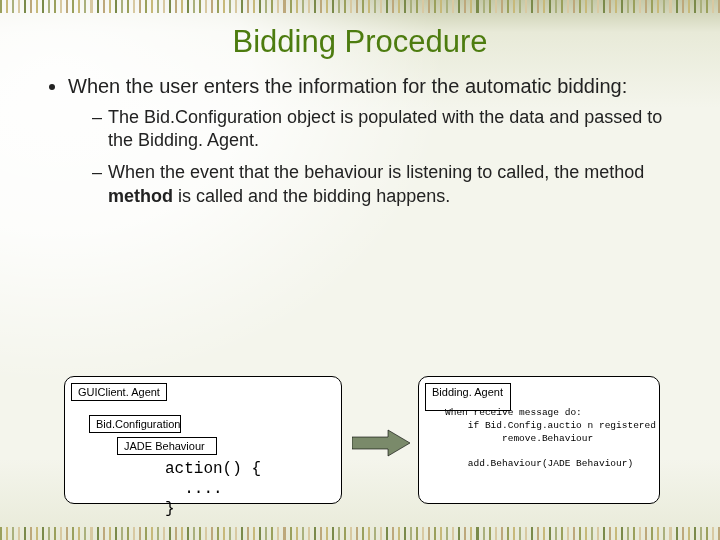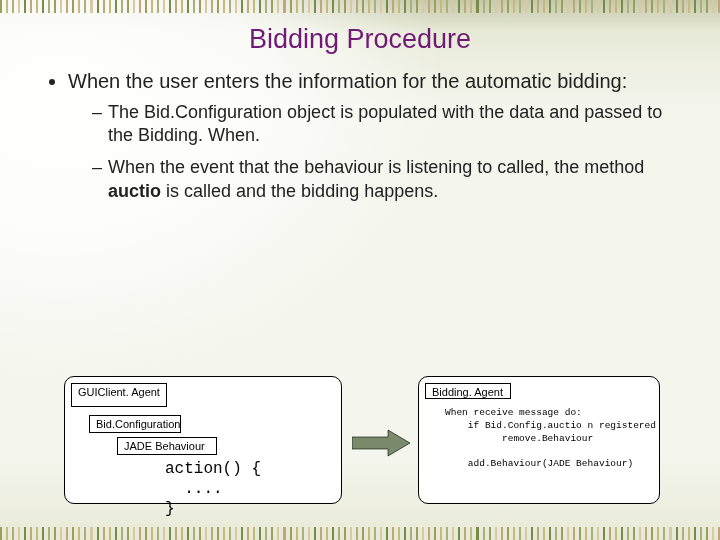--- a/index.html
+++ b/index.html
@@ -18,47 +18,47 @@
   .border-pattern { position:absolute; left:0; width:100%; height:13px; display:flex; gap:4px; overflow:hidden; }
   .border-pattern.top { top:0; }
   .border-pattern.bottom { bottom:0; }
   .tick { width:3px; height:100%; }
   .c1 { background:#9aa05c; } .c2 { background:#c7b97a; } .c3 { background:#aab07c; }
   .c4 { background:#d8c9a2; } .c5 { background:#7a8a4a; } .c6 { background:#bda87b; }
 
   .content { position:relative; padding: 24px 36px 0 36px; height:100%; }
   h1 {
     font-family: "Trebuchet MS", Tahoma, sans-serif;
-    font-size: 27px; font-weight: 400;
-    text-align: center; color: #701a75; margin-bottom: 14px;
+    font-size: 31px; font-weight: 400;
+    text-align: center; color: #4d7c0f; margin-bottom: 14px;
   }
   ul.main { list-style: disc; padding-left: 32px; }
   ul.main > li { font-size: 20px; color:#222; line-height:1.28; margin-bottom:0; }
   ul.sub { list-style: none; padding-left: 24px; margin-top:6px; }
   ul.sub > li { position:relative; font-size: 18px; color:#222; line-height:1.32; margin-bottom:8px; padding-left:16px; }
   ul.sub > li::before { content:"–"; position:absolute; left:0; top:0; }
   .bold { font-weight:bold; }
 
   .diagram {
     position:absolute; left:64px; top:376px; width:596px; height:138px;
   }
   .panel {
     position:absolute; background:#fff; border:1.5px solid #000; border-radius:10px;
   }
   .panel.left { left:0; top:0; width:278px; height:128px; }
   .panel.right { left:354px; top:0; width:242px; height:128px; }
 
   .box { position:absolute; background:#fff; border:1px solid #000; font-size:11px; padding:2px 6px; }
-  .box.gui  { left:6px;  top:6px;  width:96px;  height:24px; }
+  .box.gui  { left:6px;  top:6px;  width:96px;  height:18px; }
   .box.conf { left:24px; top:38px; width:92px;  height:18px; }
   .box.beh  { left:52px; top:60px; width:100px;  height:18px; }
 
   .code-left { position:absolute; left:100px; top:82px; font-family:"Courier New",monospace; font-size:16px; line-height:1.25; white-space:pre; }
 
-  .box.bidding { left:6px; top:6px; width:86px; height:16px; }
+  .box.bidding { left:6px; top:6px; width:86px; height:28px; }
   .code-right {
     position:absolute; left:26px; top:30px;
     font-family:Liberation Mono, monospace; font-size:9.5px; line-height:1.35; white-space:pre;
   }
 
   .arrow { position:absolute; left:288px; top:52px; width:58px; height:30px; }
   .arrow svg { width:100%; height:100%; }
 </style>
 </head>
 <body>
@@ -310,23 +310,23 @@
     <div class="tick c6"></div>
   </div>
 
 <div class="content">
   <h1>Bidding Procedure</h1>
 
   <ul class="main">
     <li>
       <span>When the user enters the information for the automatic bidding:</span>
       <ul class="sub">
-        <li>The Bid.Configuration object is populated with the data and passed to the Bidding. When.</li>
+        <li>The Bid.Configuration object is populated with the data and passed to the Bidding. Agent.</li>
         <li>
-          <span>When the event that the behaviour is listening to called, the method </span><span class="bold">auctio</span><span> is called and the bidding happens.</span>
+          <span>When the event that the behaviour is listening to called, the method </span><span class="bold">method</span><span> is called and the bidding happens.</span>
         </li>
       </ul>
     </li>
   </ul>
 
   <div class="diagram">
     <div class="panel left">
       <div class="box gui">GUIClient. Agent</div>
       <div class="box conf">Bid.Configuration</div>
       <div class="box beh">JADE Behaviour</div>

